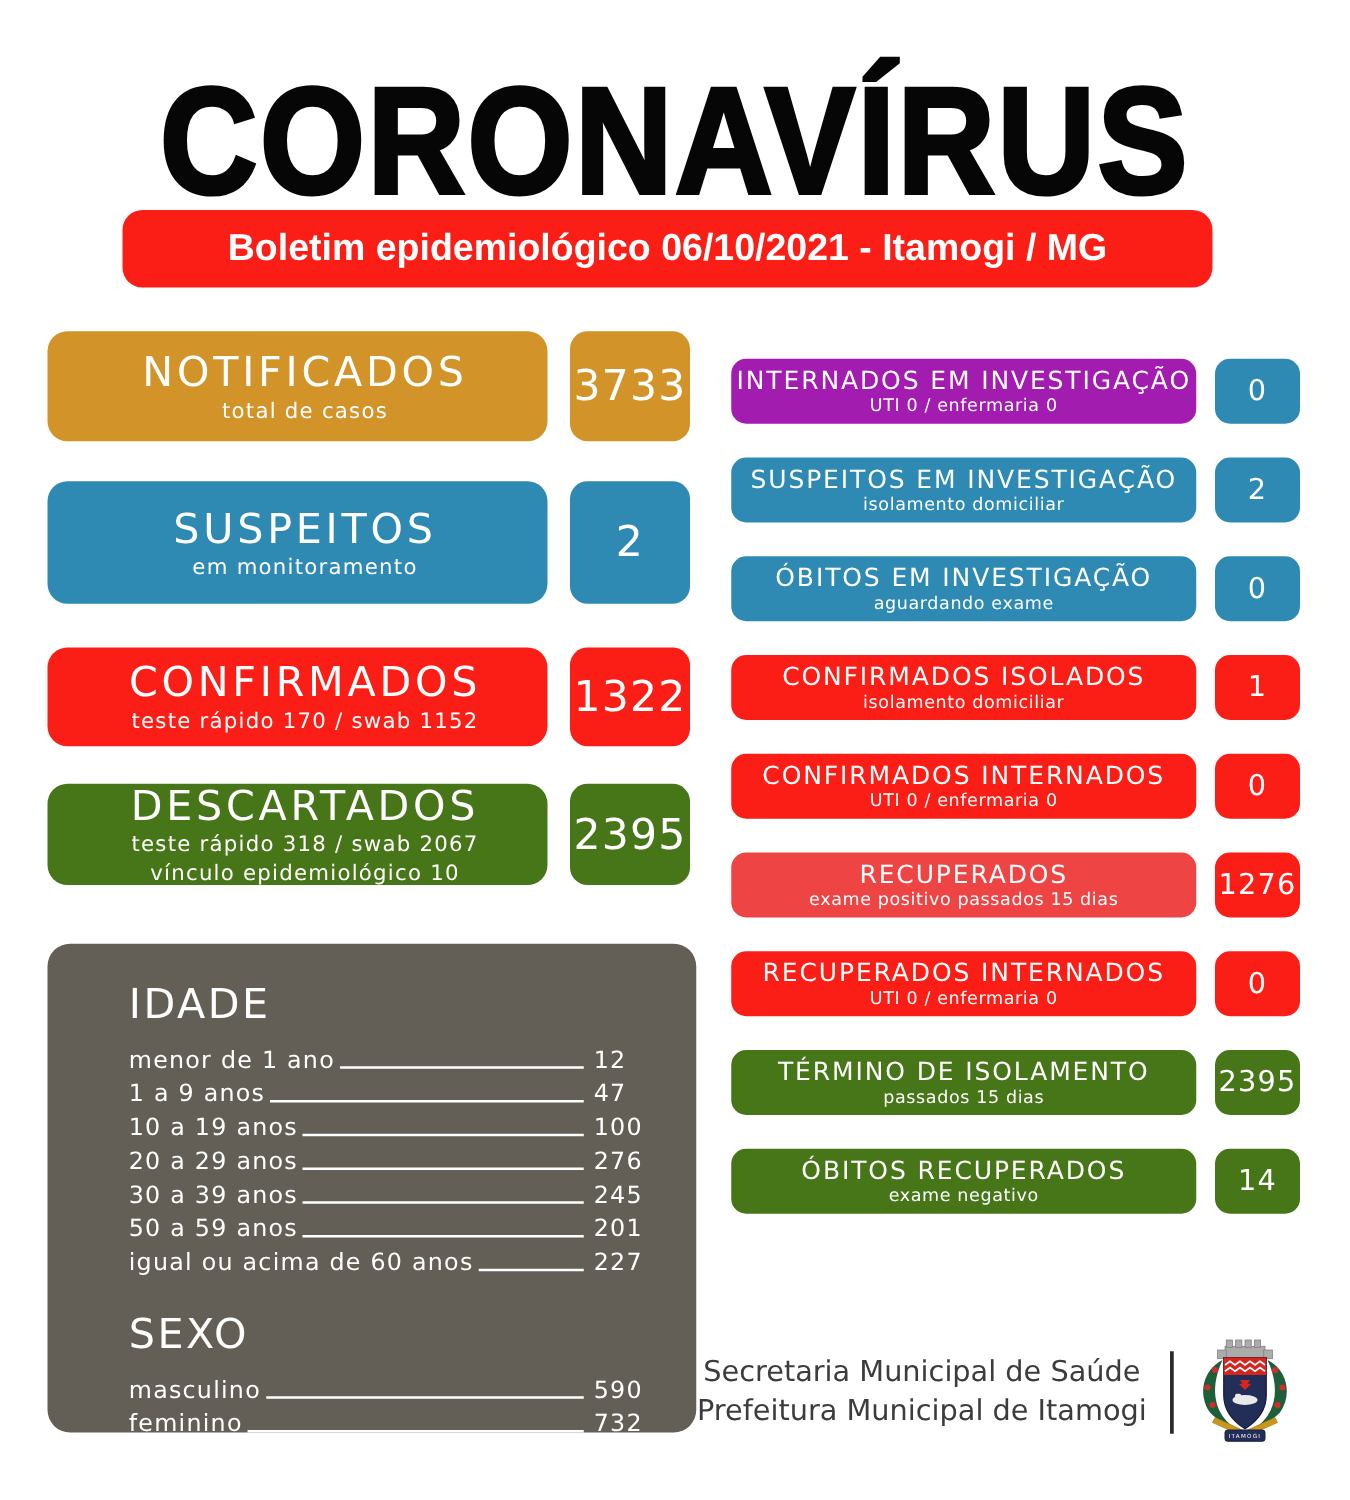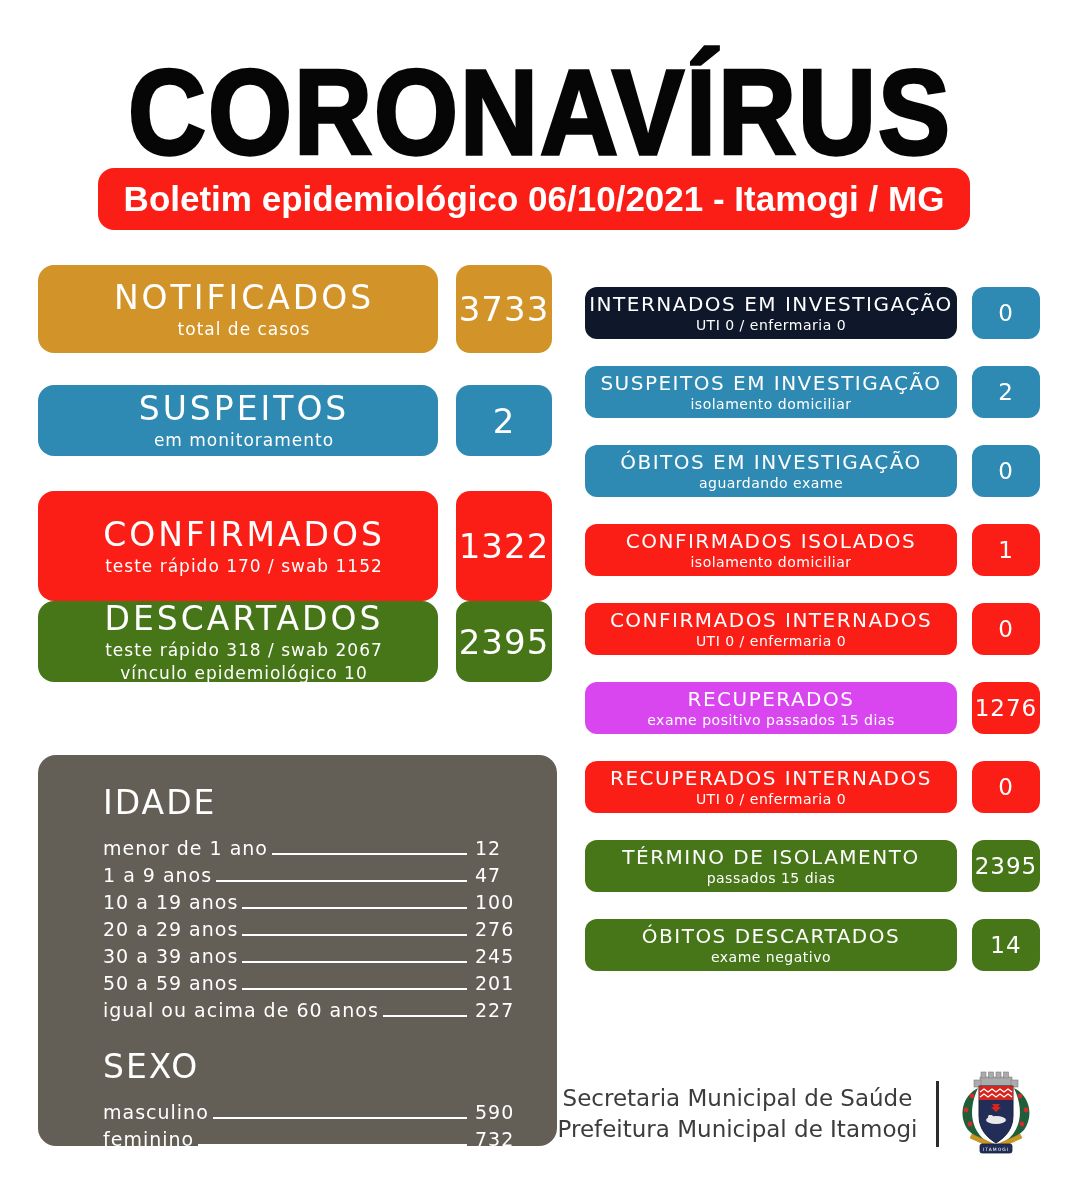--- a/index.html
+++ b/index.html
@@ -13,30 +13,30 @@
     position:absolute; top:42px; left:0; width:1080px; text-align:center;
     font-family:"Liberation Sans", sans-serif; font-weight:900;
     font-size:108px; letter-spacing:2px; color:#060606;
     -webkit-text-stroke:3px #060606;
     transform:scaleY(1.12); transform-origin:top center; white-space:nowrap;
   }
   .banner {
     position:absolute; left:98px; top:168px; width:872px; height:62px;
     border-radius:16px; display:flex; align-items:center; justify-content:center;
     color:#ffffff; font-family:"Liberation Sans", sans-serif; font-weight:bold;
-    font-size:35px; white-space:nowrap;
+    font-size:30px; white-space:nowrap;
   }
   .c-red   { background:var(--red); }
 
   
   .left-col { position:absolute; left:38px; top:265px; width:514px; }
   .lcard { display:flex; align-items:stretch; }
   .left-col .lcard:nth-child(1) { height:88px;  margin-bottom:32px; }
-  .left-col .lcard:nth-child(2) { height:71px;  margin-bottom:35px; }
-  .left-col .lcard:nth-child(3) { height:110px;  }
+  .left-col .lcard:nth-child(2) { height:98px;  margin-bottom:35px; }
+  .left-col .lcard:nth-child(3) { height:79px;  margin-bottom:30px; }
   .left-col .lcard:nth-child(4) { height:81px; margin-bottom:28px; }
   .lcard .main {
     flex:1; border-radius:16px; color:#fff; display:flex; flex-direction:column;
     align-items:center; justify-content:center; text-align:center; min-width:0;padding-left:12px;
   }
   .lcard .val {
     width:96px; margin-left:18px; border-radius:14px; color:#fff;
     display:flex; align-items:center; justify-content:center;
     font-size:34px; letter-spacing:1px;
   }
@@ -183,21 +183,21 @@
   <div class="drow">
     <span class="dlabel">feminino</span>
     <span class="leader"></span>
     <span class="dval">732</span>
   </div>
 </div>
   </div>
 
   <div class="right-col" id="right-col">
   <div class="rcard">
-    <div class="main" style="background: #0f172a;">
+    <div class="main" style="background: #a21caf;">
       <div class="t">INTERNADOS EM INVESTIGAÇÃO</div>
       <div class="s">UTI 0 / enfermaria 0</div>
     </div>
     <div class="val" style="background: rgb(46, 138, 179);">0</div>
   </div>
 
   <div class="rcard">
     <div class="main" style="background: rgb(46, 138, 179);">
       <div class="t">SUSPEITOS EM INVESTIGAÇÃO</div>
       <div class="s">isolamento domiciliar</div>
@@ -224,21 +224,21 @@
   <div class="rcard">
     <div class="main" style="background: rgb(251, 30, 22);">
       <div class="t">CONFIRMADOS INTERNADOS</div>
       <div class="s">UTI 0 / enfermaria 0</div>
     </div>
     <div class="val" style="background: rgb(251, 30, 22);">0</div>
   </div>
 
 
   <div class="rcard">
-    <div class="main" style="background: #d946ef;">
+    <div class="main" style="background: #ef4444;">
       <div class="t">RECUPERADOS</div>
       <div class="s">exame positivo passados 15 dias</div>
     </div>
     <div class="val" style="background: rgb(251, 30, 22);">1276</div>
   </div>
 
   <div class="rcard">
     <div class="main" style="background: rgb(251, 30, 22);">
       <div class="t">RECUPERADOS INTERNADOS</div>
       <div class="s">UTI 0 / enfermaria 0</div>
@@ -249,21 +249,21 @@
   <div class="rcard">
     <div class="main" style="background: rgb(71, 118, 25);">
       <div class="t">TÉRMINO DE ISOLAMENTO</div>
       <div class="s">passados 15 dias</div>
     </div>
     <div class="val" style="background: rgb(71, 118, 25);">2395</div>
   </div>
 
   <div class="rcard">
     <div class="main" style="background: rgb(71, 118, 25);">
-      <div class="t">ÓBITOS DESCARTADOS</div>
+      <div class="t">ÓBITOS RECUPERADOS</div>
       <div class="s">exame negativo</div>
     </div>
     <div class="val" style="background: rgb(71, 118, 25);">14</div>
   </div>
 </div>
 
   <div class="footer-text">
     <div>Secretaria Municipal de Saúde</div>
     <div>Prefeitura Municipal de Itamogi</div>
   </div>

